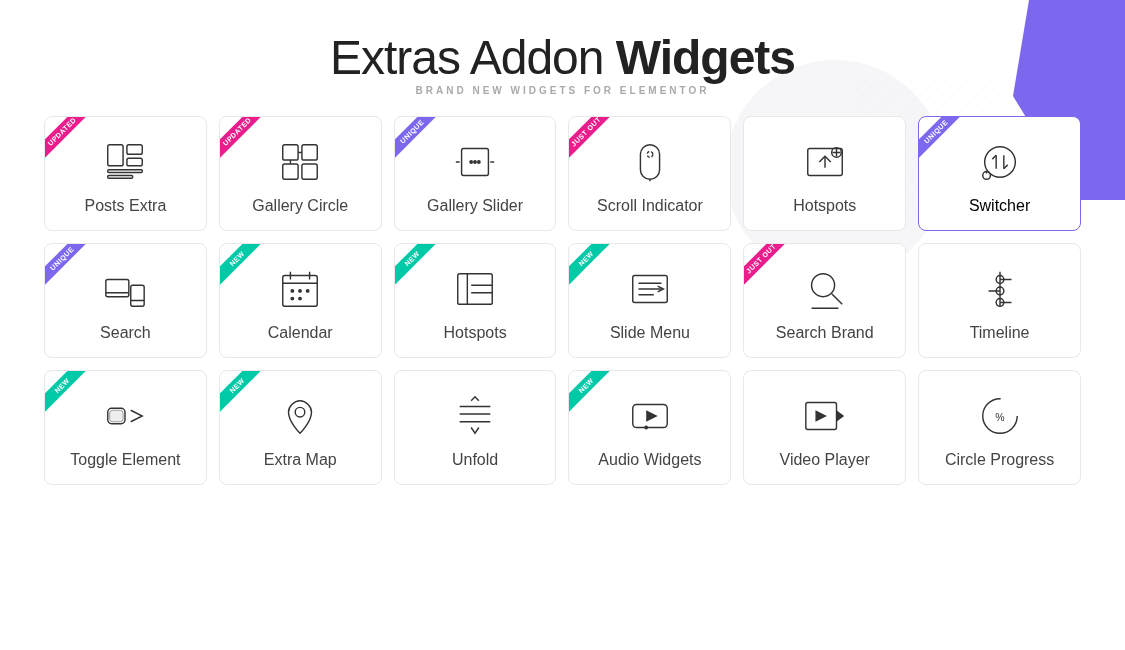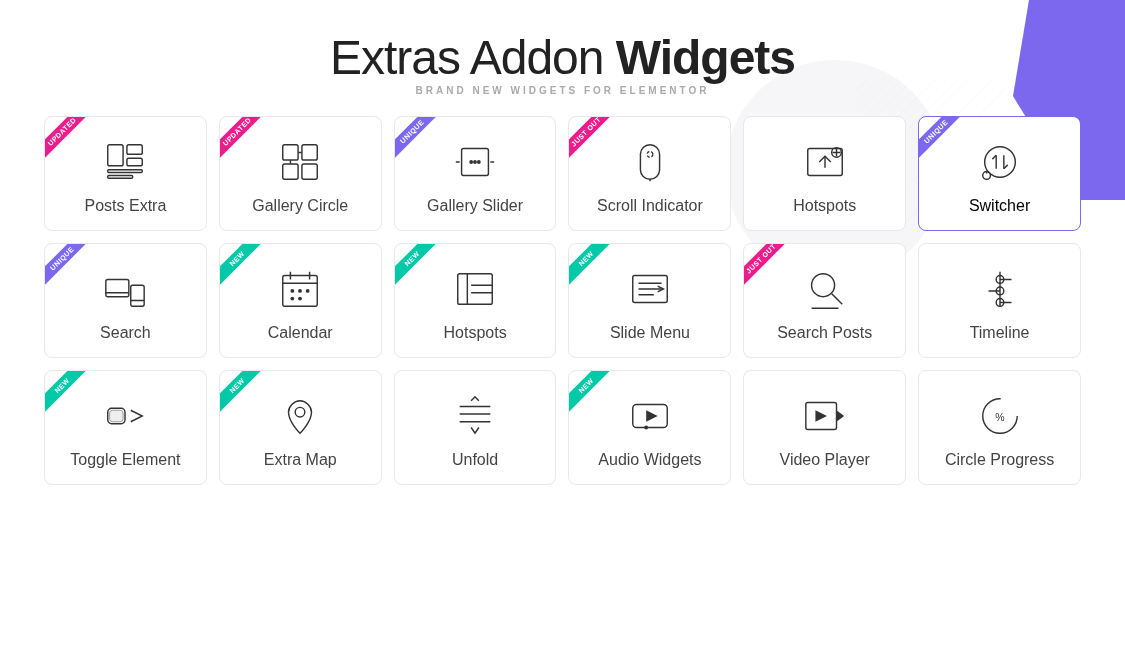--- a/index.html
+++ b/index.html
@@ -334,21 +334,21 @@
           <div class="badge badge-justout">
             <div class="badge-inner">JUST OUT</div>
           </div>
           <div class="widget-icon">
             <svg viewBox="0 0 48 48">
               <circle cx="22" cy="20" r="12"></circle>
               <line x1="31" y1="29" x2="42" y2="40"></line>
               <line x1="10" y1="44" x2="38" y2="44"></line>
             </svg>
           </div>
-          <div class="widget-label">Search Posts</div>
+          <div class="widget-label">Search Brand</div>
         </div>
         <div class="widget-card">
           <div class="widget-icon">
             <svg viewBox="0 0 48 48">
               <line x1="24" y1="6" x2="24" y2="42"></line>
               <circle cx="24" cy="14" r="4"></circle>
               <line x1="24" y1="14" x2="36" y2="14"></line>
               <circle cx="24" cy="26" r="4"></circle>
               <line x1="12" y1="26" x2="24" y2="26"></line>
               <circle cx="24" cy="38" r="4"></circle>

